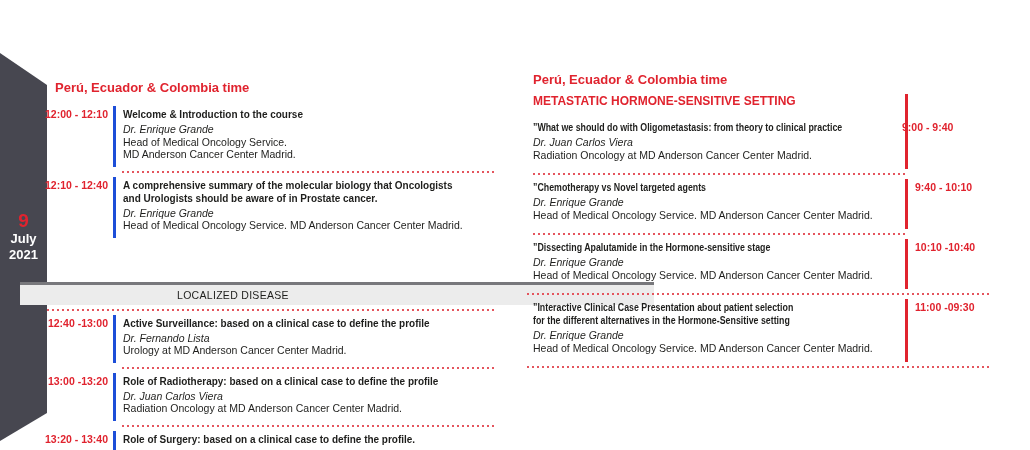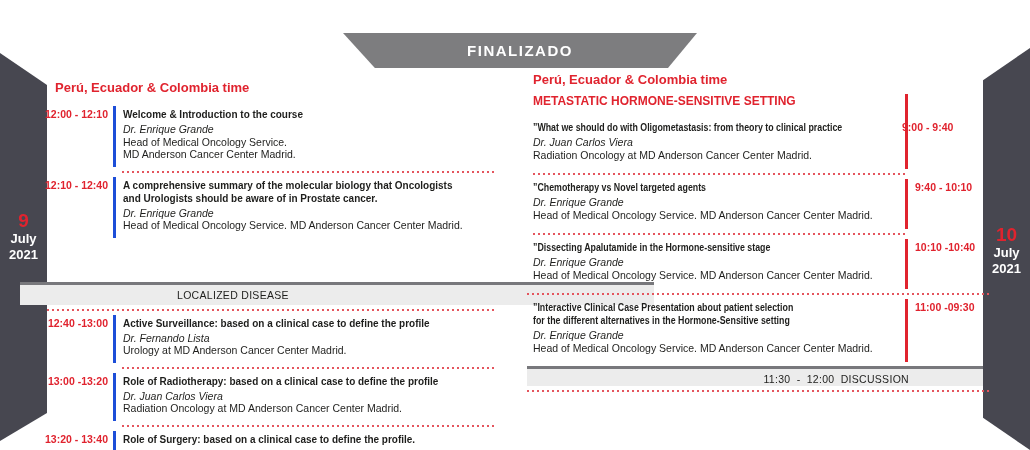--- a/index.html
+++ b/index.html
@@ -68,37 +68,29 @@
   .band-left{margin-left:-35px;width:477px;padding-left:157px;box-sizing:content-box;margin-top:44px;}
   .band-right{margin-left:-6px;width:456px;text-align:right;padding-right:74px;
               box-sizing:border-box;margin-top:6px;word-spacing:3px;}
   .band-right.second{margin-top:4px;}
 </style>
 </head>
 <body>
 
 <div class="page">
 
-  <div class="banner">FINALIZADO</div>
 
   <div class="ribbon ribbon-left">
     <div class="stack">
       <div class="day">9</div>
       <div class="monyr">July</div>
       <div class="monyr">2021</div>
     </div>
   </div>
 
-  <div class="ribbon ribbon-right">
-    <div class="stack">
-      <div class="day">10</div>
-      <div class="monyr">July</div>
-      <div class="monyr">2021</div>
-    </div>
-  </div>
 
   <div class="lcol">
     <div class="tz">Perú, Ecuador &amp; Colombia time</div>
 
     <div class="l-session">
       <span class="time">12:00 - 12:10</span>
       <div class="title">Welcome &amp; Introduction to the course</div>
       <div class="speaker">Dr. Enrique Grande</div>
       <div class="affil">Head of Medical Oncology Service.</div>
       <div class="affil">MD Anderson Cancer Center Madrid.</div>
@@ -172,17 +164,16 @@
     <div class="dotted wide"></div>
 
     <div class="r-session bordered">
       <span class="r-time">11:00 -09:30</span>
       <div class="title">”Interactive Clinical Case Presentation about patient selection</div>
       <div class="title">for the different alternatives in the Hormone-Sensitive setting</div>
       <div class="speaker">Dr. Enrique Grande</div>
       <div class="affil">Head of Medical Oncology Service. MD Anderson Cancer Center Madrid.</div>
     </div>
 
-    <div class="band band-right second">11:30 - 12:00  DISCUSSION</div>
     <div class="dotted wide"></div>
   </div>
 
 </div>
 
 </body></html>

